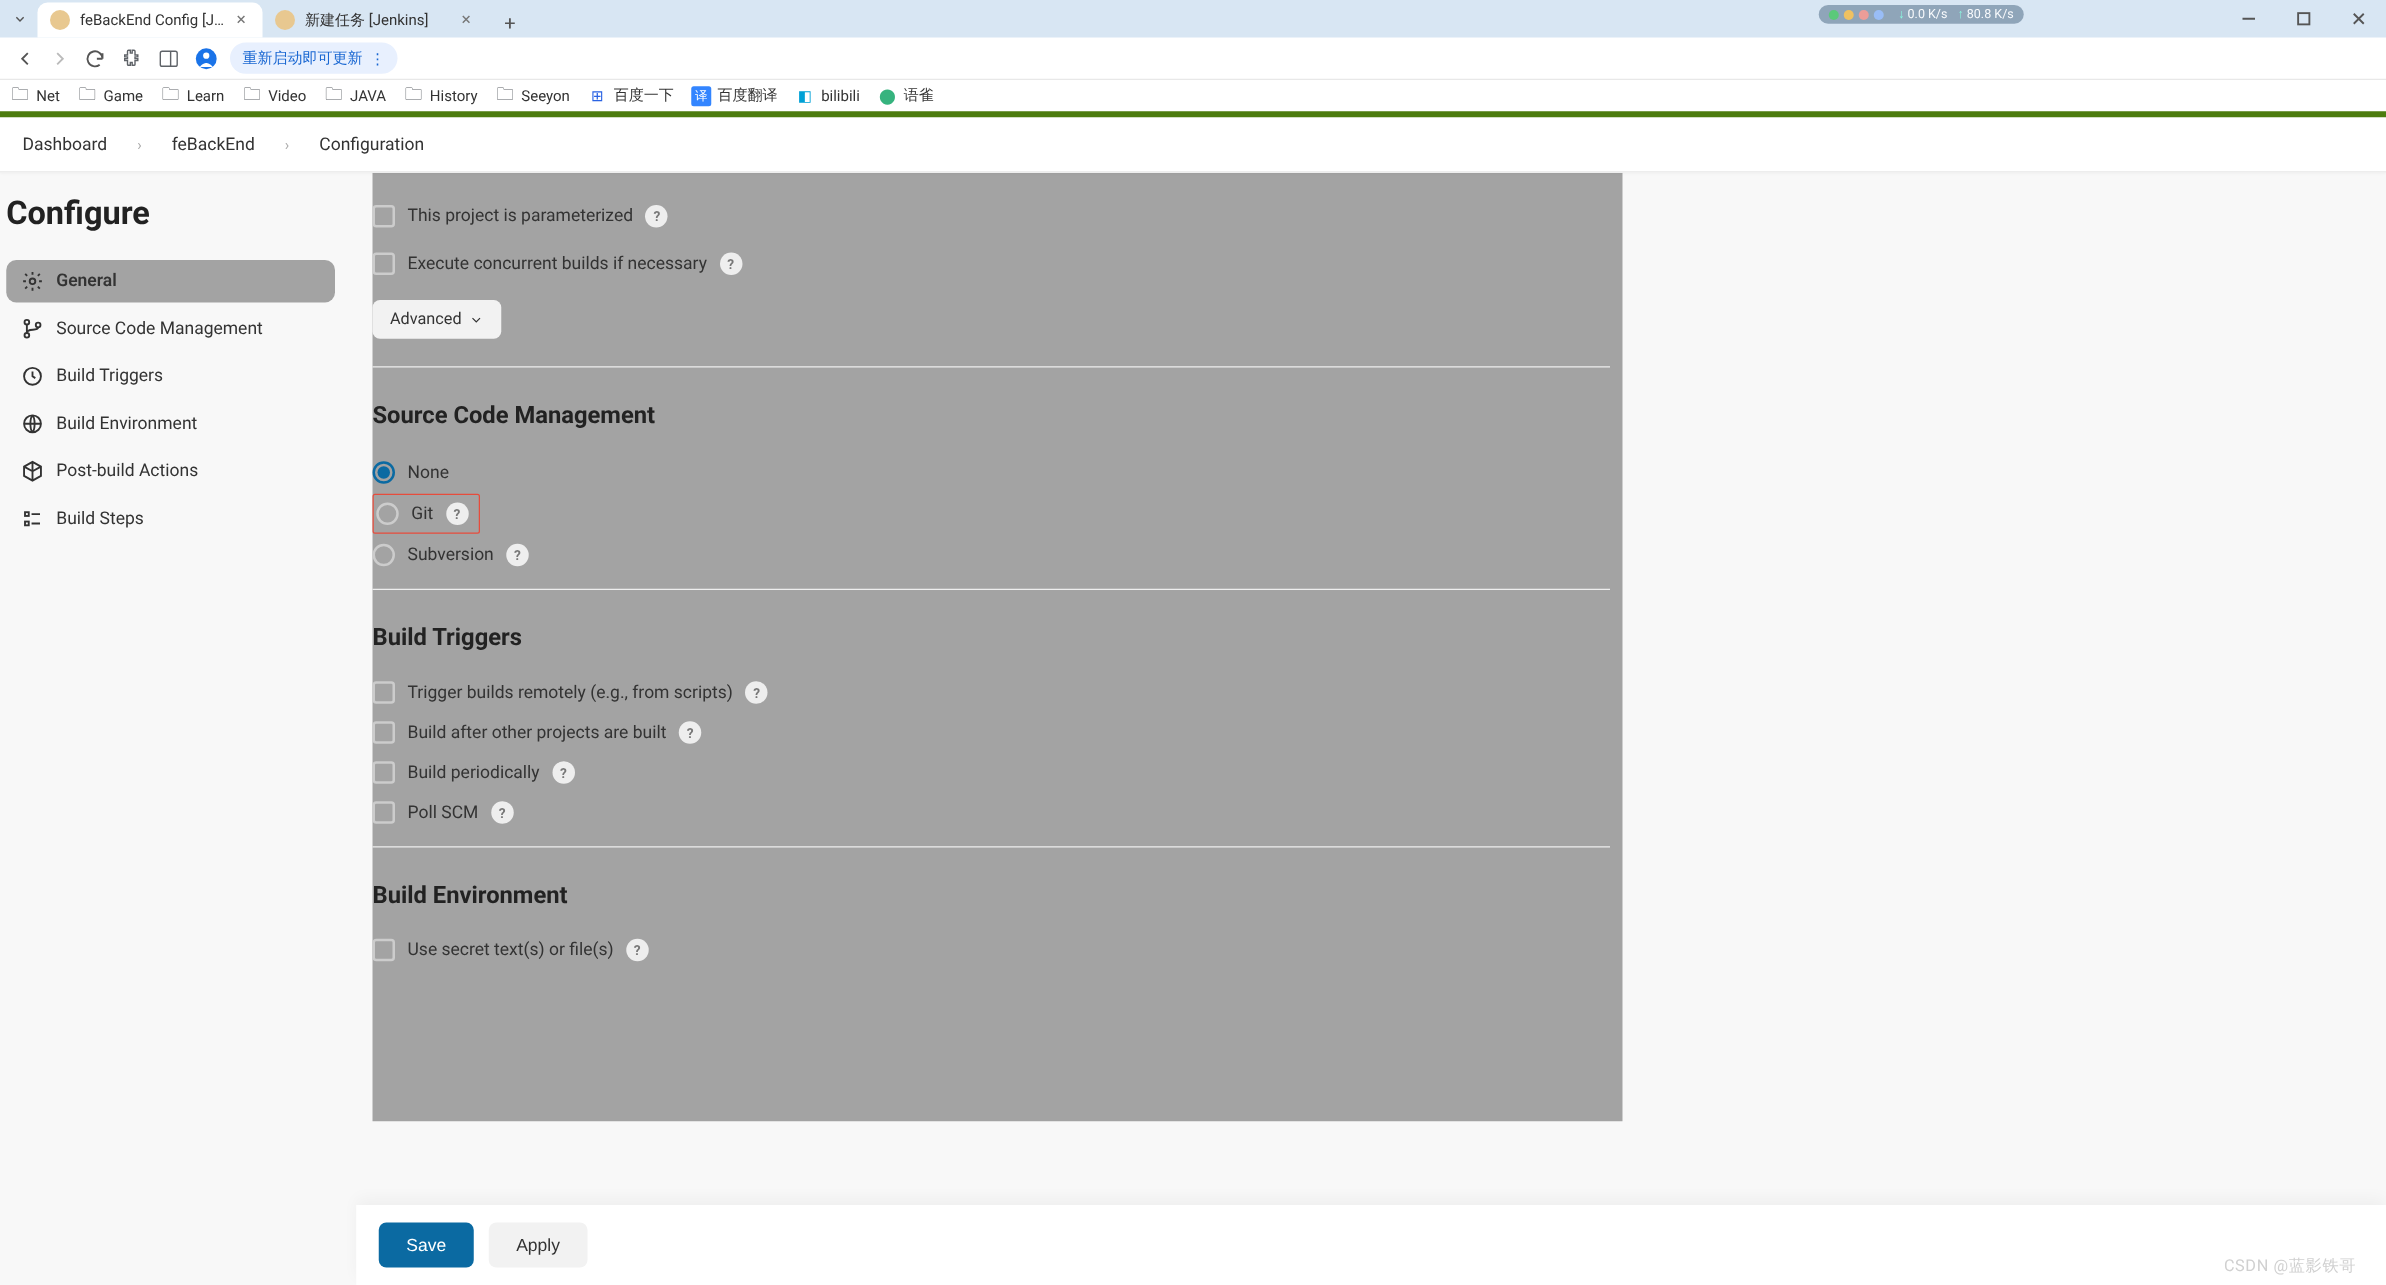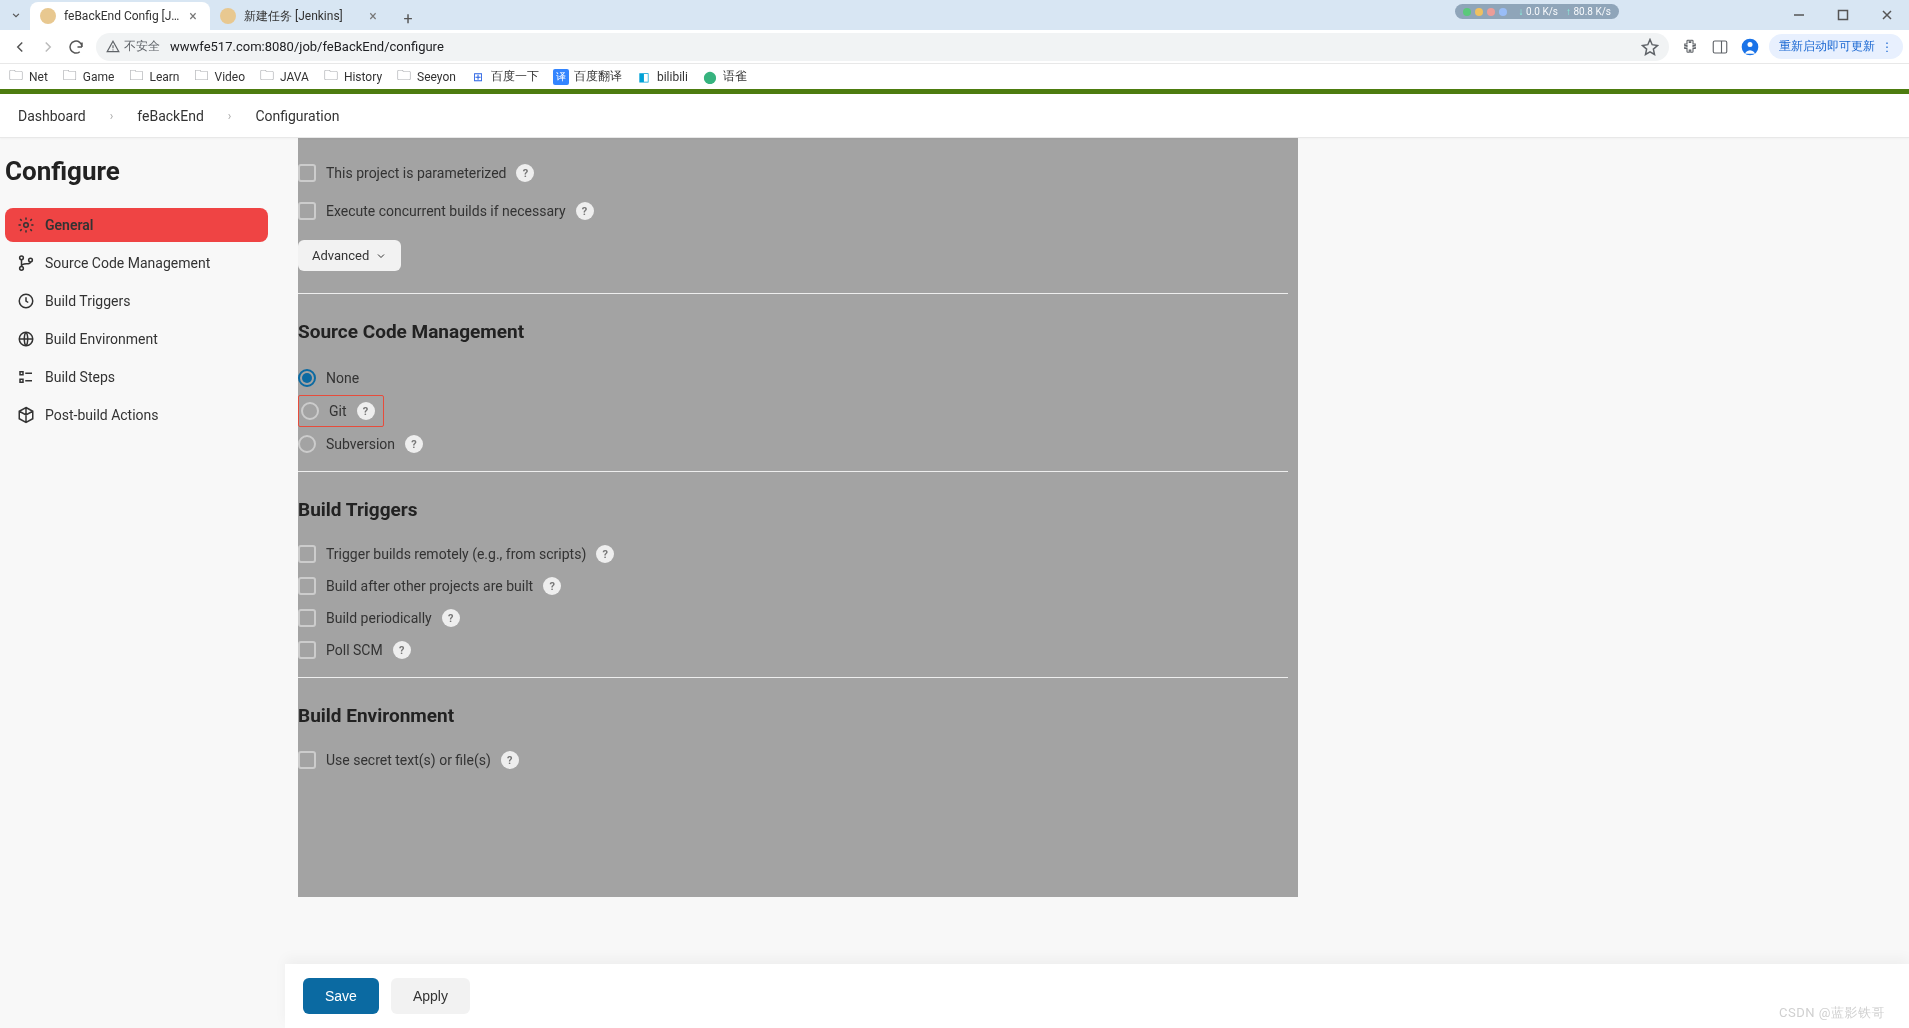--- a/index.html
+++ b/index.html
@@ -46,21 +46,21 @@
 .jcrumb { height: 44px; background:#fff; border-bottom:1px solid #e8e8e8; display:flex; align-items:center; padding:0 18px; gap:24px; font-size:14px; box-shadow: 0 1px 2px rgba(0,0,0,0.03); position:relative; z-index:1; }
 .jcrumb a { color:#333; text-decoration:none; cursor:pointer; }
 .jcrumb .chev { color:#aaa; font-size:12px; }
 
 
 .main { display:flex; height: calc(100% - 30px - 34px - 30px - 44px); overflow:hidden; background:#f8f8f8; }
 .sidebar { width: 278px; padding: 18px 10px 18px 5px; }
 .sidebar h1 { font-size: 26px; font-weight:700; margin-bottom: 22px; color:#222; }
 .sidenav { display:flex; flex-direction:column; gap:4px; }
 .sidenav .item { display:flex; align-items:center; gap:10px; padding:8px 12px; border-radius:8px; cursor:pointer; font-size:14px; color:#333; }
-.sidenav .item.active { background:#ef4444; font-weight:600; }
+.sidenav .item.active { background:#a3a3a3; font-weight:600; }
 .sidenav .item .icon { width:18px; height:18px; display:flex; align-items:center; justify-content:center; flex-shrink:0; }
 
 .content-wrap { flex:1; overflow-y:auto; padding: 0 0 0 20px; }
 .content { max-width: 1000px; background:#a3a3a3; padding: 10px 0 24px 0; }
 .section { padding: 10px 0; border-bottom:1px solid #eee; margin-right:10px; }
 .section.noborder { border-bottom:none; }
 .section h2 { font-size:19px; font-weight:700; margin:16px 0 18px 0; color:#222; }
 
 .checkbox-row { display:flex; align-items:center; gap:10px; padding:6px 0 14px 0; }
 .checkbox-row.tight { padding-bottom:8px; }
@@ -150,36 +150,20 @@
   <div class="navbtn disabled">
     <svg viewBox="0 0 24 24">
         <path d="M9 6l6 6-6 6" fill="none" stroke="currentColor" stroke-width="2"></path>
       </svg>
   </div>
   <div class="navbtn">
     <svg viewBox="0 0 24 24">
         <path d="M4 12a8 8 0 1 1 3 6.3M4 12V6M4 12h6" fill="none" stroke="currentColor" stroke-width="2" transform="scale(-1,1) translate(-24,0)"></path>
       </svg>
   </div>
-  <div class="urlbox">
-    <div class="secure">
-      <svg width="14" height="14" viewBox="0 0 24 24">
-          <path d="M12 2 L22 20 L2 20 Z" fill="none" stroke="currentColor" stroke-width="2"></path>
-          <line x1="12" y1="9" x2="12" y2="14" stroke="currentColor" stroke-width="2"></line>
-          <circle cx="12" cy="17" r="1" fill="currentColor"></circle>
-        </svg>
-      <span>不安全</span>
-    </div>
-    <div class="url">wwwfe517.com:8080/job/feBackEnd/configure</div>
-    <div class="star">
-      <svg width="18" height="18" viewBox="0 0 24 24">
-          <path d="M12 2l2.9 6.9L22 10l-5.5 4.8L18 22l-6-3.6L6 22l1.5-7.2L2 10l7.1-1.1z" fill="none" stroke="currentColor" stroke-width="2"></path>
-        </svg>
-    </div>
-  </div>
   <div class="iconbtn">
     <svg width="18" height="18" viewBox="0 0 24 24">
         <path d="M9 3h2v3h2V3h2a1 1 0 011 1v4h3v2h-3v2h3v2h-3v4a1 1 0 01-1 1h-2v-3h-2v3H9a1 1 0 01-1-1v-4H5v-2h3v-2H5V8h3V4a1 1 0 011-1z" fill="none" stroke="currentColor" stroke-width="1.5"></path>
       </svg>
   </div>
   <div class="iconbtn">
     <svg width="18" height="18" viewBox="0 0 24 24">
         <rect x="3" y="4" width="18" height="16" rx="2" fill="none" stroke="currentColor" stroke-width="1.5"></rect>
         <line x1="14" y1="4" x2="14" y2="20" stroke="currentColor" stroke-width="1.5"></line>
       </svg>
@@ -290,35 +274,35 @@
             <svg width="18" height="18" viewBox="0 0 24 24">
               <circle cx="12" cy="12" r="9" fill="none" stroke="currentColor" stroke-width="2"></circle>
               <path d="M3 12h18M12 3c3 3 3 15 0 18M12 3c-3 3-3 15 0 18" fill="none" stroke="currentColor" stroke-width="2"></path>
             </svg>
           </span>
         <span>Build Environment</span>
       </div>
       <div class="item">
         <span class="icon">
             <svg width="18" height="18" viewBox="0 0 24 24">
+              <path d="M12 2l9 5v10l-9 5-9-5V7z M12 2v20M3 7l9 5 9-5" fill="none" stroke="currentColor" stroke-width="2"></path>
+            </svg>
+          </span>
+        <span>Post-build Actions</span>
+      </div>
+      <div class="item">
+        <span class="icon">
+            <svg width="18" height="18" viewBox="0 0 24 24">
               <rect x="4" y="5" width="4" height="4" fill="none" stroke="currentColor" stroke-width="2"></rect>
               <rect x="4" y="15" width="4" height="4" fill="none" stroke="currentColor" stroke-width="2"></rect>
               <line x1="11" y1="7" x2="20" y2="7" stroke="currentColor" stroke-width="2"></line>
               <line x1="11" y1="17" x2="20" y2="17" stroke="currentColor" stroke-width="2"></line>
             </svg>
           </span>
         <span>Build Steps</span>
-      </div>
-      <div class="item">
-        <span class="icon">
-            <svg width="18" height="18" viewBox="0 0 24 24">
-              <path d="M12 2l9 5v10l-9 5-9-5V7z M12 2v20M3 7l9 5 9-5" fill="none" stroke="currentColor" stroke-width="2"></path>
-            </svg>
-          </span>
-        <span>Post-build Actions</span>
       </div>
     </div>
   </div>
 
   <div class="content-wrap">
     <div class="content">
 
       <div class="section">
         <div class="checkbox-row">
           <div class="cbox"></div>

